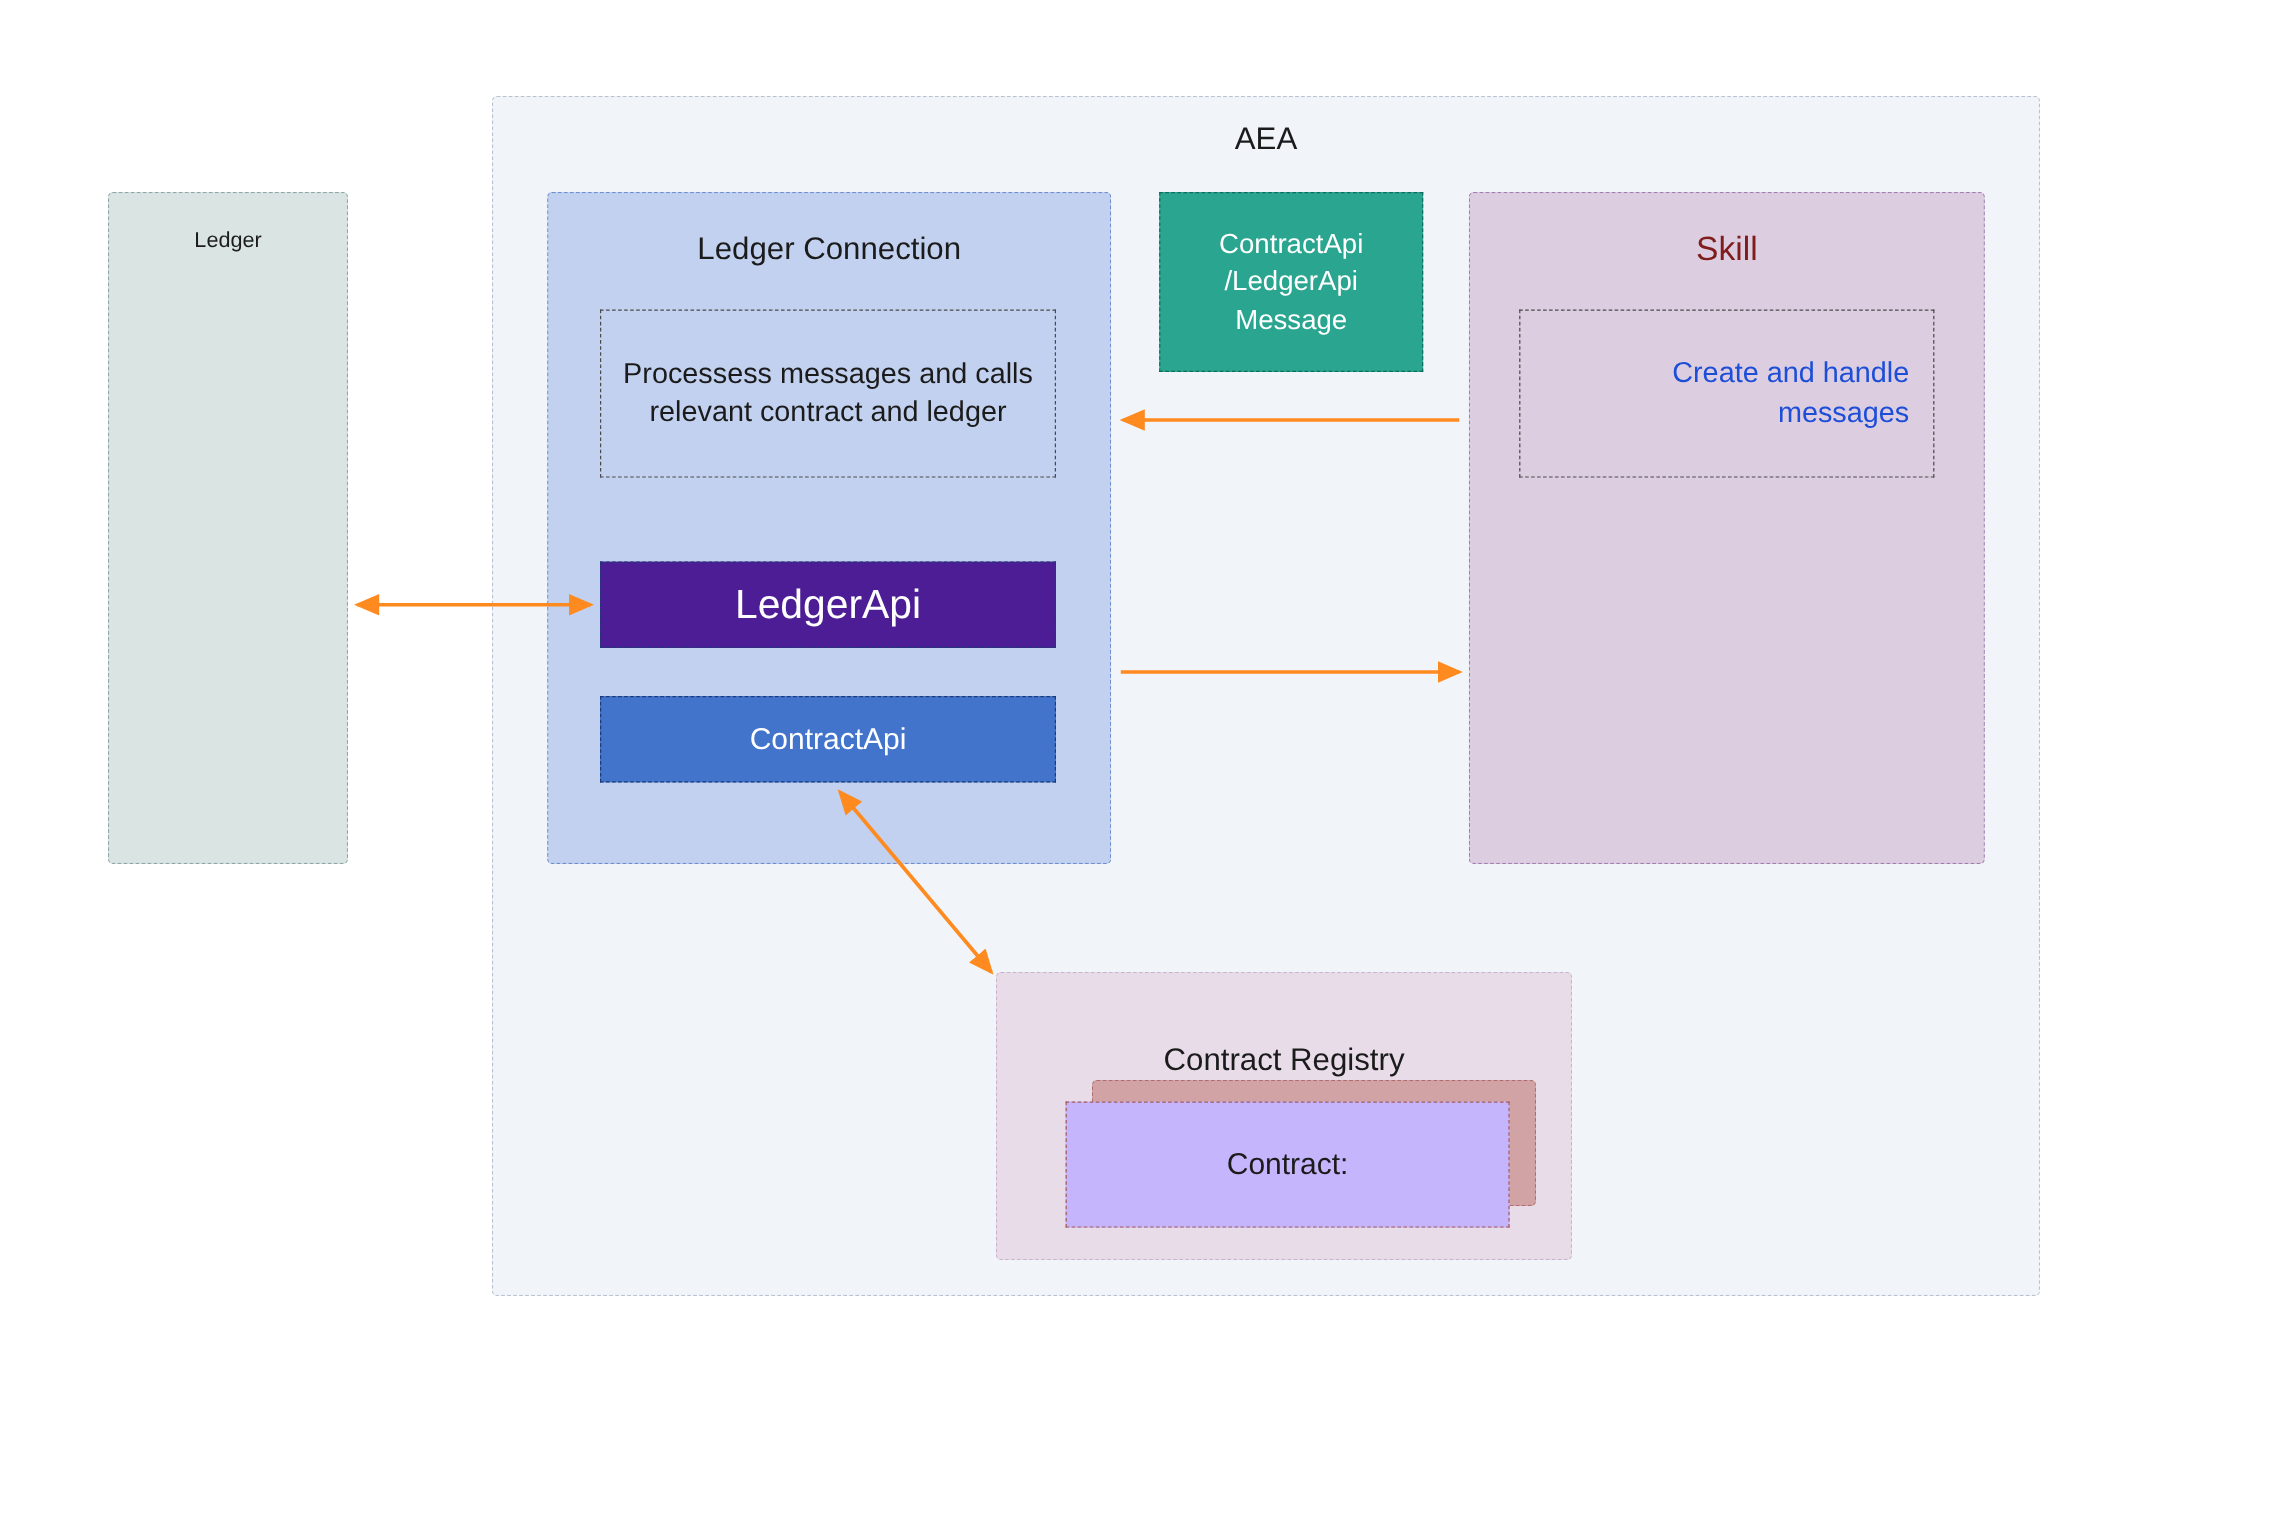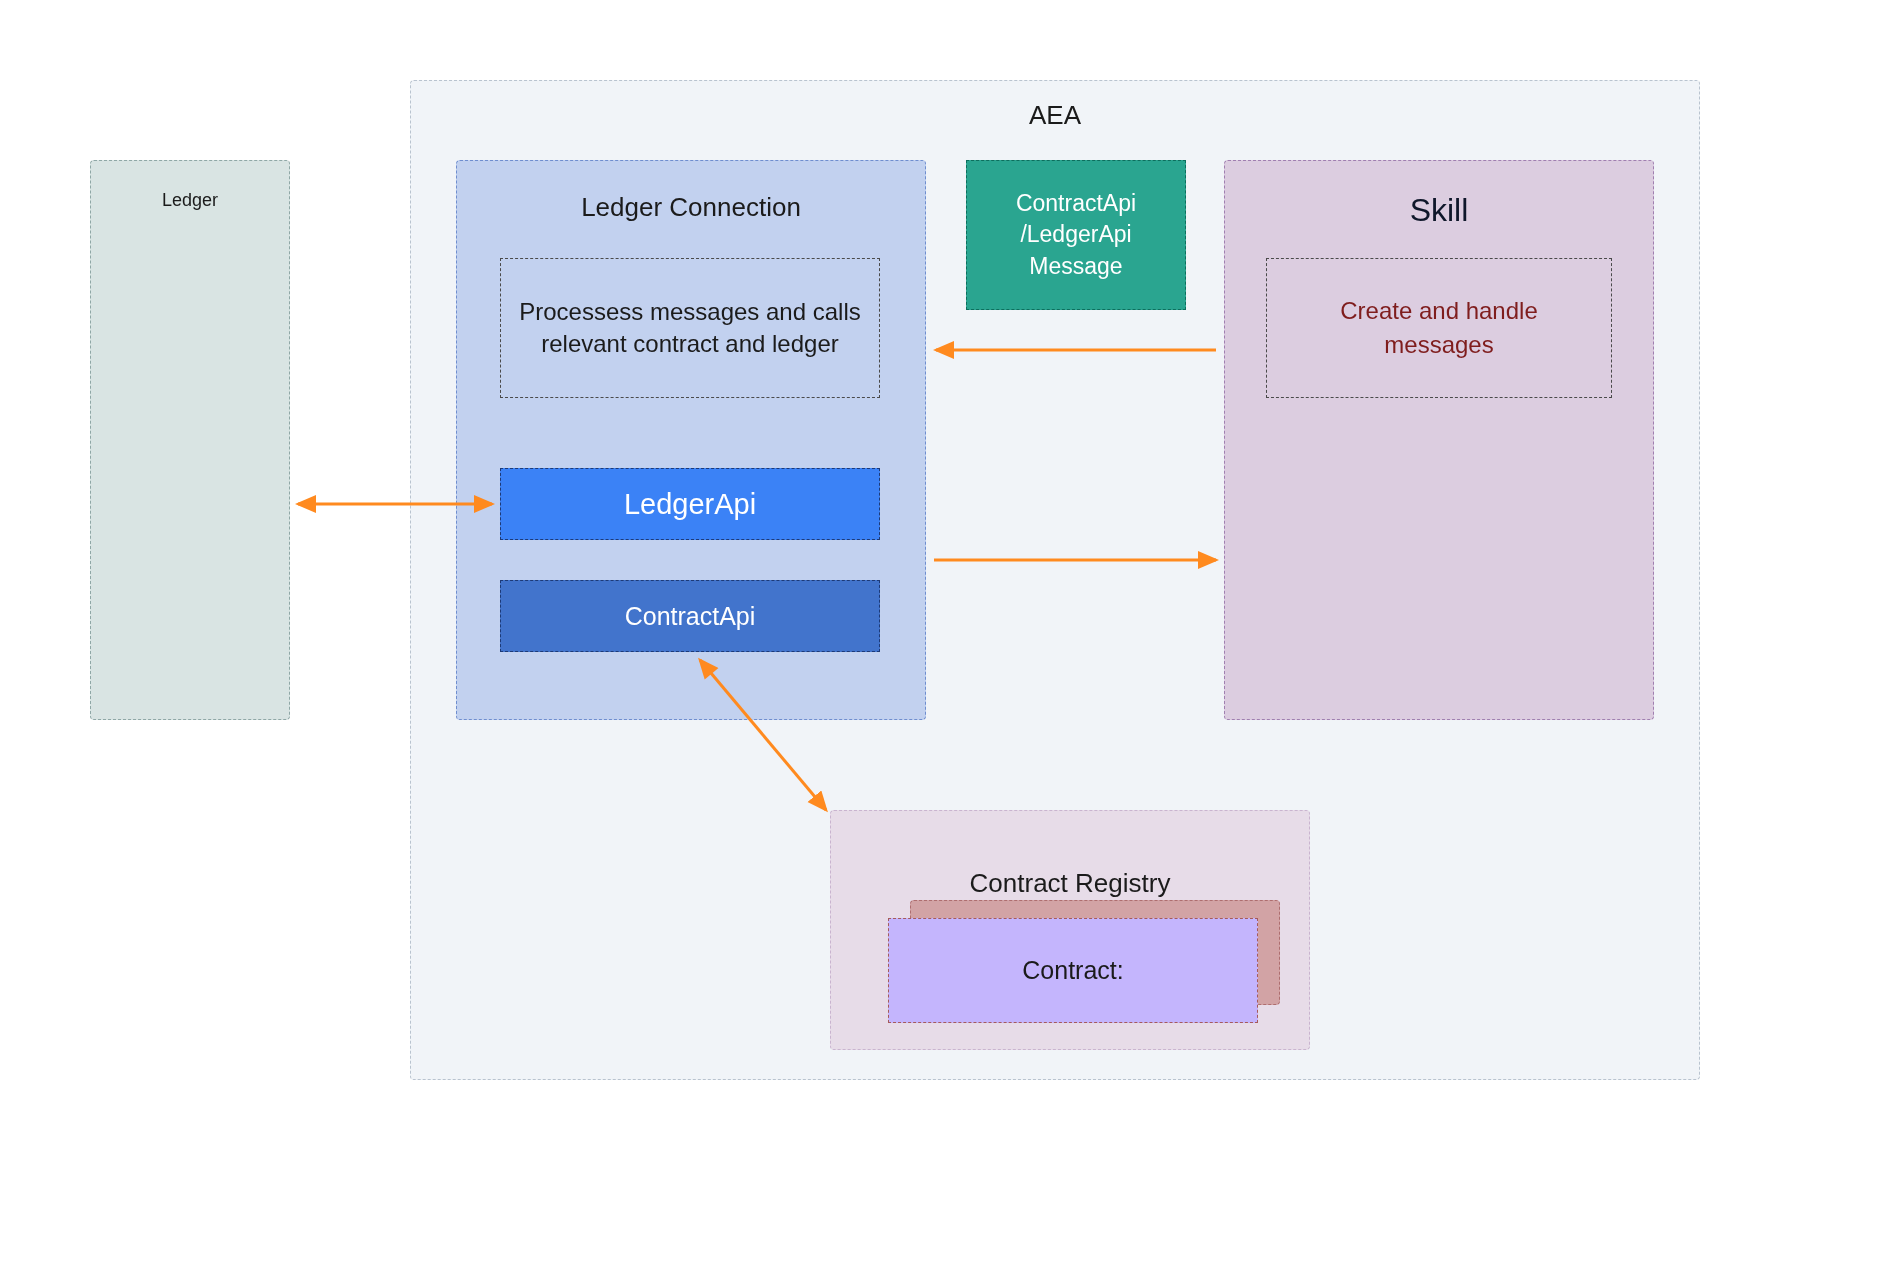--- a/index.html
+++ b/index.html
@@ -83,27 +83,27 @@
     padding: 10px 18px;
     text-align: center;
     font-size: 24px;
     color: #1b1b1b;
     line-height: 1.35;
   }
   .ledgerapi-box {
     position: absolute;
     left: 500px; top: 468px;
     width: 380px; height: 72px;
-    background: #3b82f6;
+    background: #4c1d95;
     border: 1.5px dashed #1d3a77;
     color: #ffffff;
     display: flex;
     align-items: center;
     justify-content: center;
-    font-size: 29px;
+    font-size: 34px;
     font-weight: 500;
   }
   .contractapi-box {
     position: absolute;
     left: 500px; top: 580px;
     width: 380px; height: 72px;
     background: #4274cc;
     border: 1.5px dashed #1d3a77;
     color: #ffffff;
     display: flex;
@@ -136,37 +136,37 @@
     left: 1224px; top: 160px;
     width: 430px; height: 560px;
     background: #dccde0;
     border: 1.5px dashed #a07fb0;
   }
   .skill-title {
     position: absolute;
     left: 1224px; top: 192px;
     width: 430px;
     text-align: center;
-    font-size: 32px;
-    color: #0f172a;
+    font-size: 28px;
+    color: #7f1d1d;
     font-weight: 500;
   }
   .skill-desc {
     position: absolute;
     left: 1266px; top: 258px;
     width: 346px; height: 140px;
     border: 1.5px dashed #4a4a4a;
     background: transparent;
     display: flex;
     align-items: center;
     justify-content: center;
     padding: 10px 20px;
-    text-align: center;
+    text-align: right;
     font-size: 24px;
-    color: #7f1d1d;
+    color: #1d4ed8;
     line-height: 1.4;
   }
 
   
   .registry-box {
     left: 830px; top: 810px;
     width: 480px; height: 240px;
     background: #e7dce8;
     border: 1.5px dashed #c9b4cf;
   }

